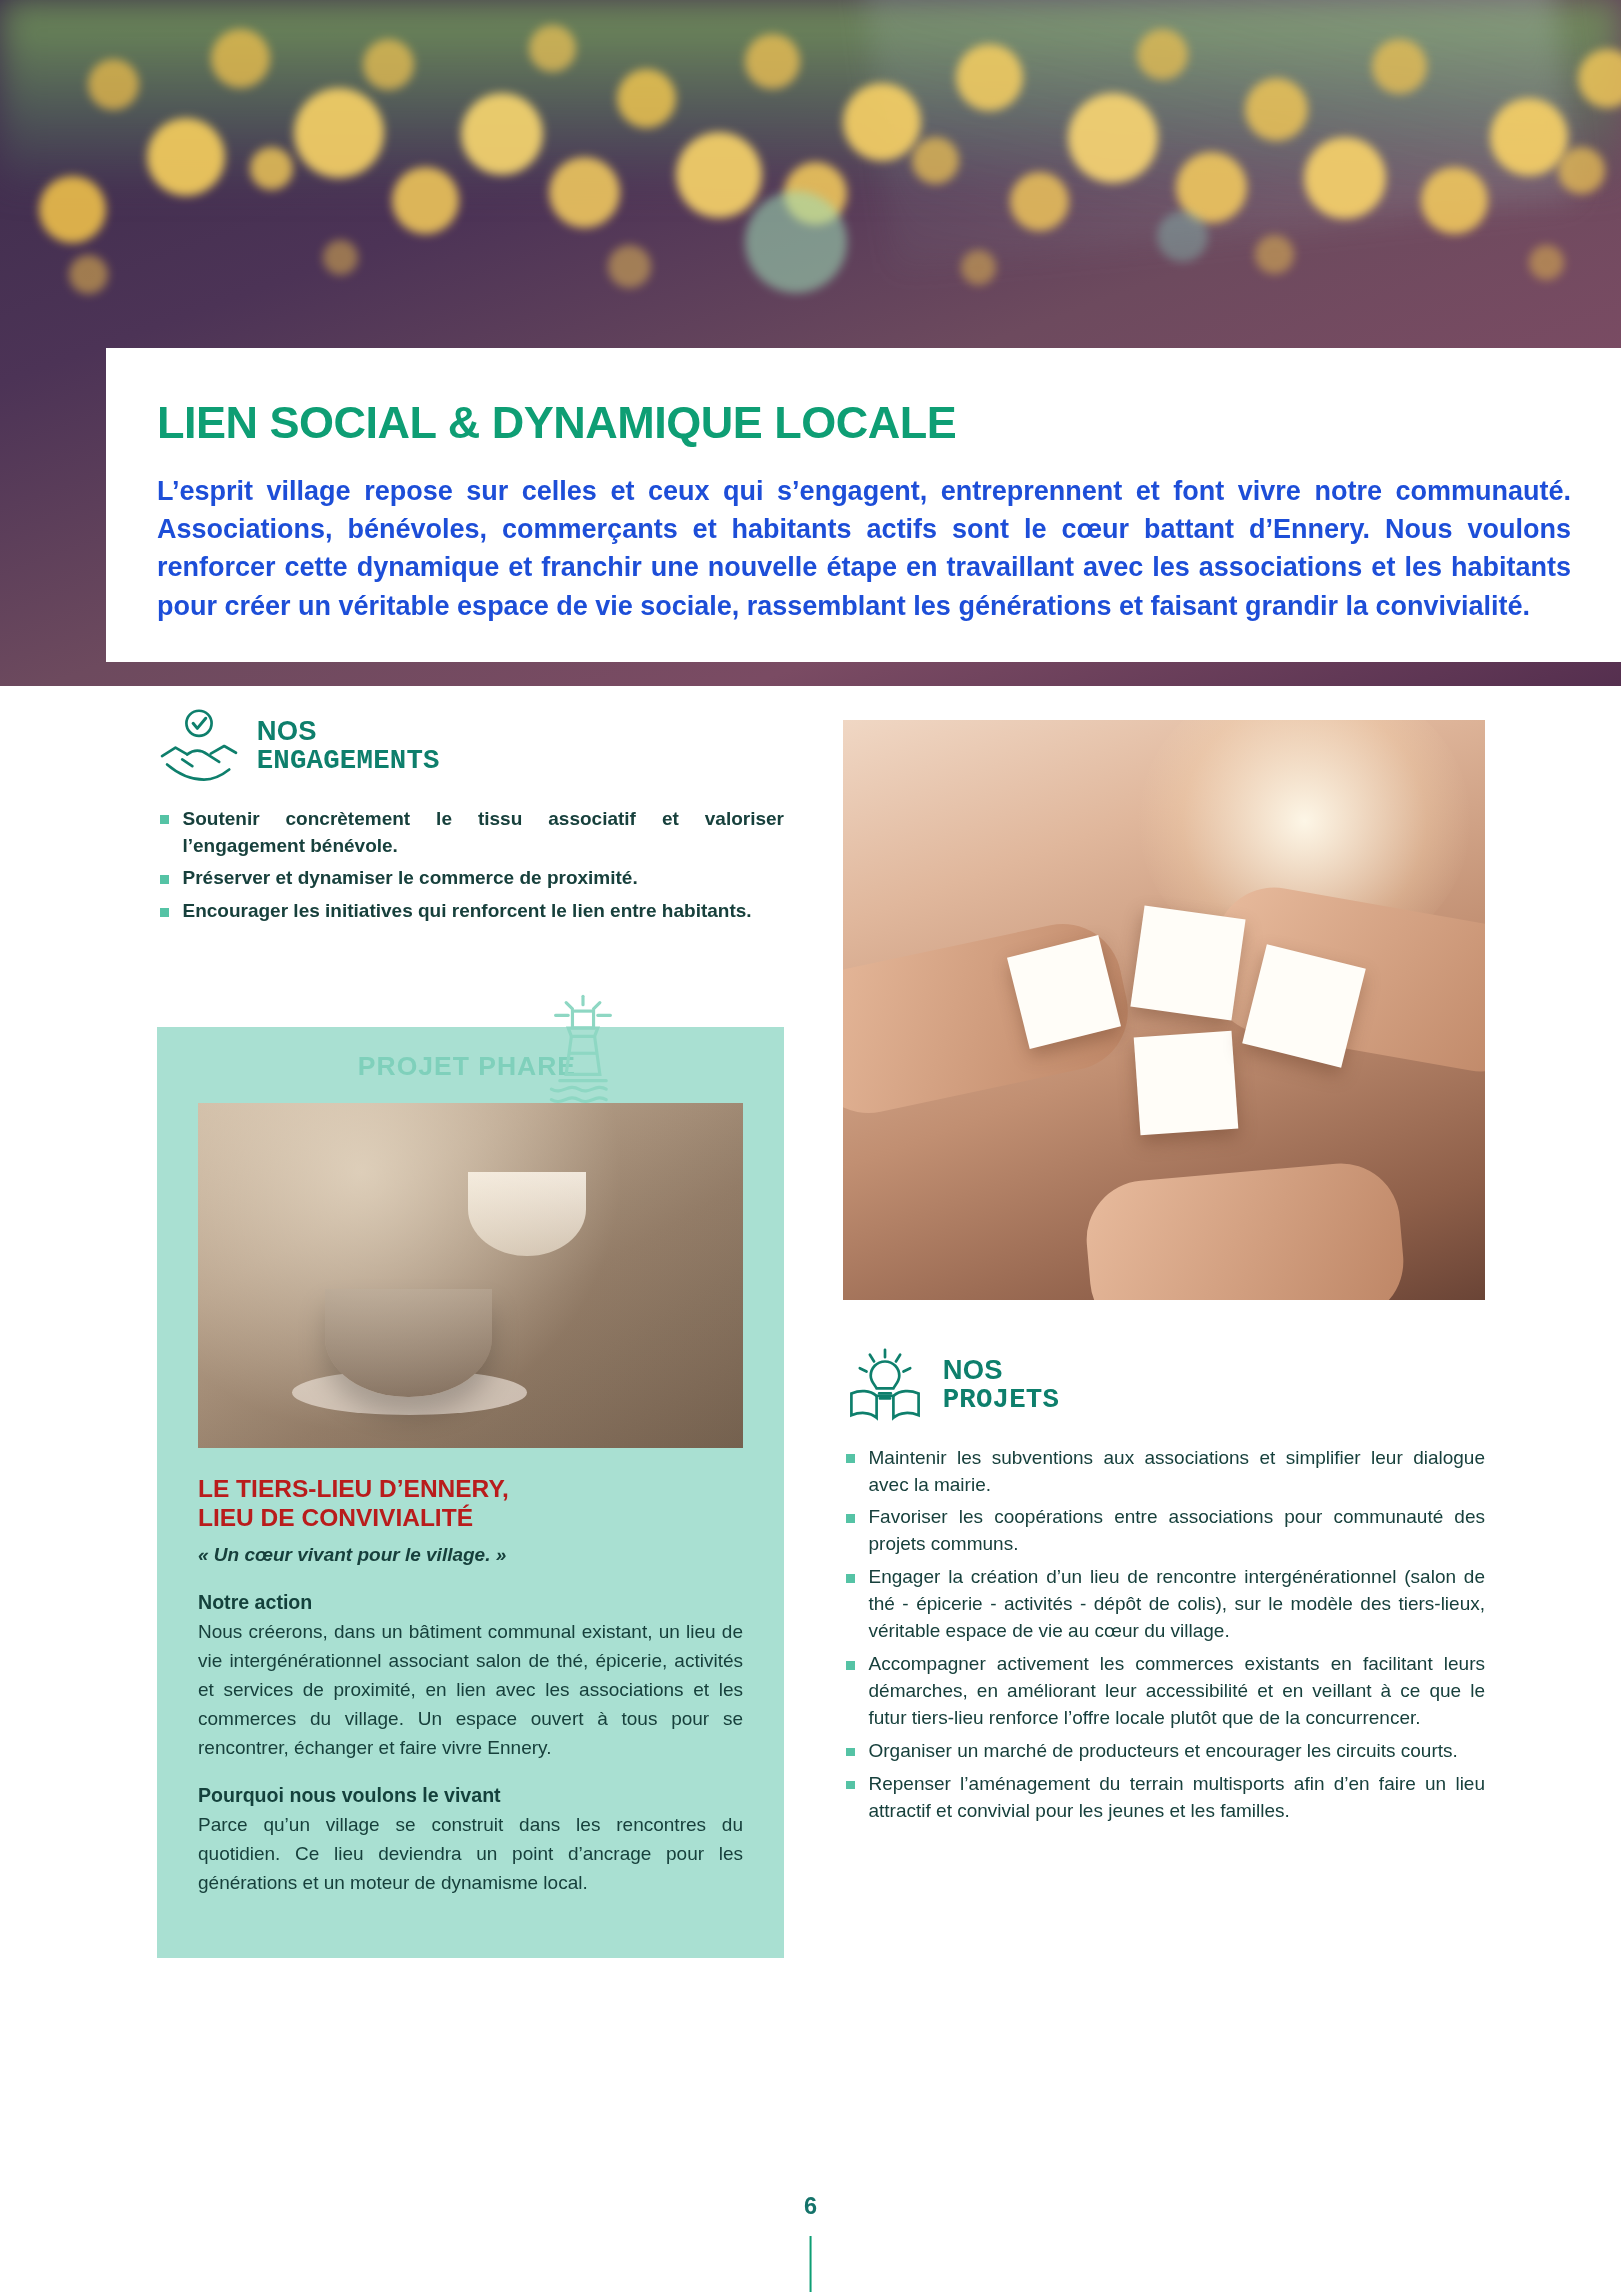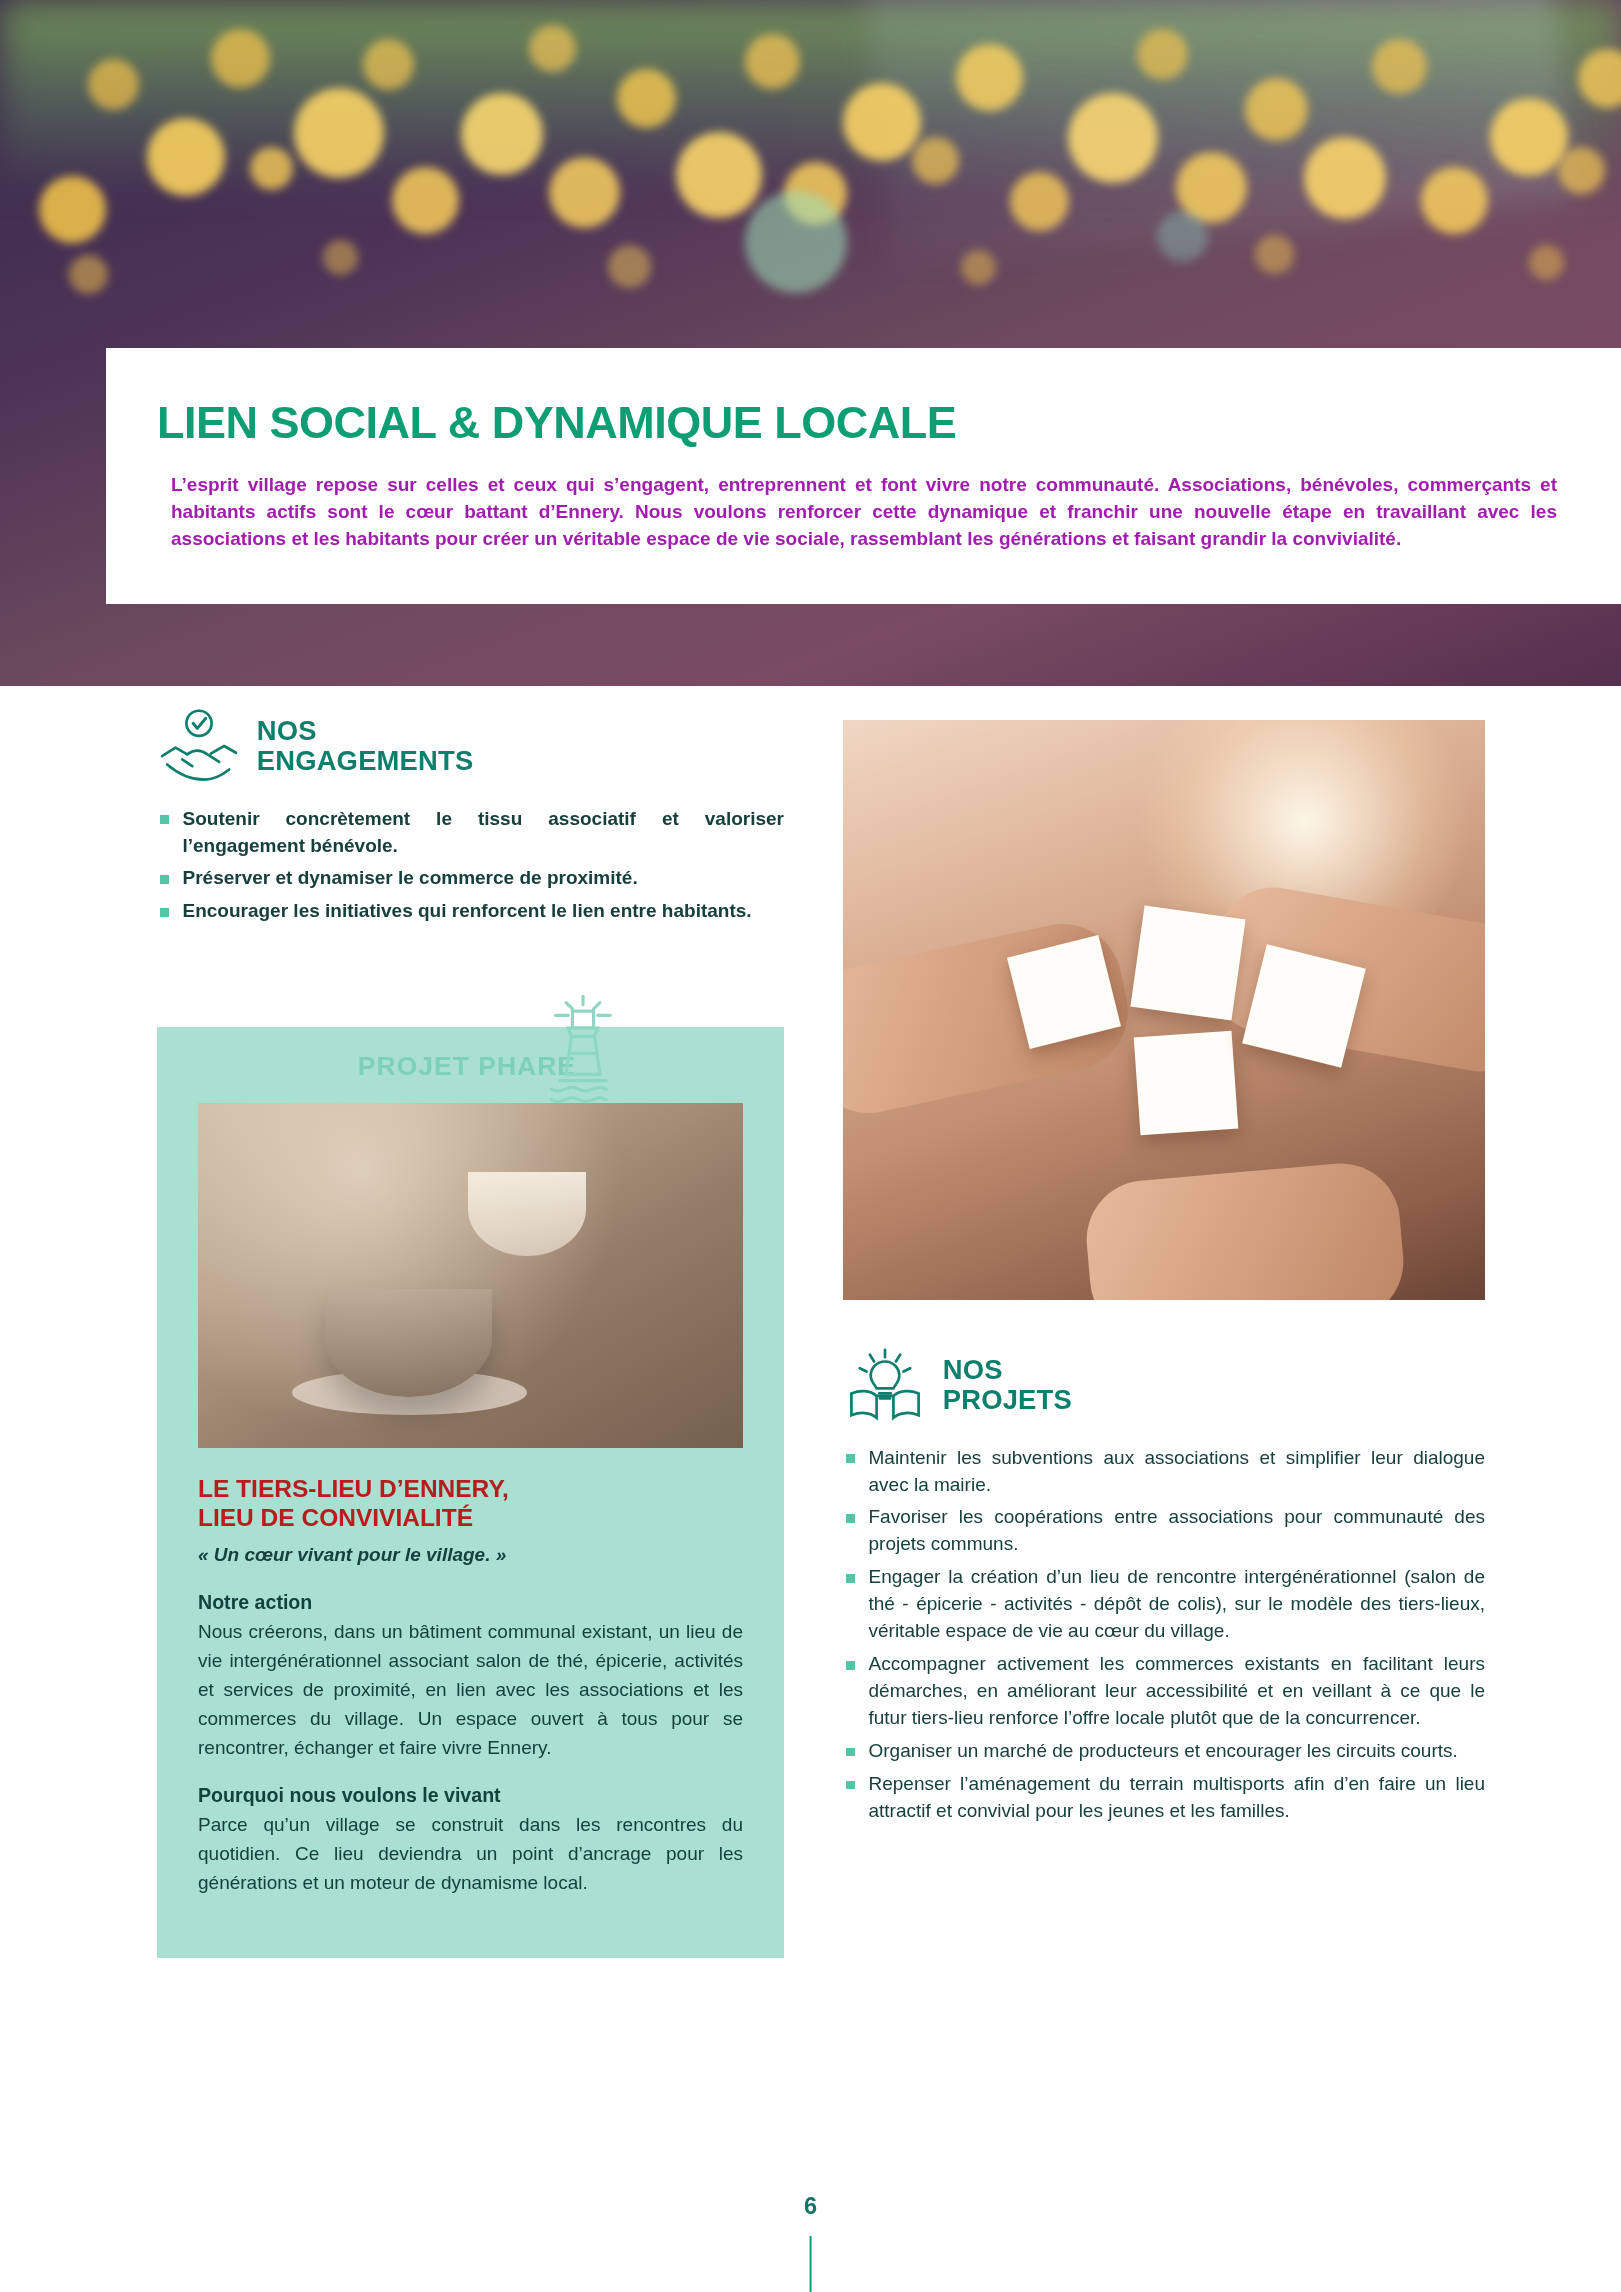--- a/index.html
+++ b/index.html
@@ -59,25 +59,25 @@
   }
   h1.title {
     margin: 0 0 25.5px 0;
     font-size: 45px;
     line-height: 1.05;
     font-weight: bold;
     letter-spacing: -0.5px;
     color: #0e9e74;
   }
   p.lead {
-    margin: 14px;
-    font-size: 19px;
+    margin: 0;
+    font-size: 27px;
     line-height: 1.42;
     font-weight: bold;
-    color: #a21caf;
+    color: #1d4ed8;
     text-align: justify;
   }
 
   
   .col-left {
     position: absolute;
     left: 157px; top: 704px;
     width: 627px;
   }
   .col-right {
@@ -99,21 +99,21 @@
     color: #0e7f6c;
   }
   .sec-head .label {
     font-size: 27.4px;
     font-weight: bold;
     line-height: 1.08;
     color: #0e7f6c;
     letter-spacing: 0.2px;
   }
   .sec-head .label .l1 { display: block; }
-  .sec-head .label .l2 { display: block; }
+  .sec-head .label .l2 { display: block; font-family: Liberation Mono, monospace; }
 
   ul.bullets {
     list-style: none;
     margin: 0;
     padding: 0;
   }
   ul.bullets li {
     position: relative;
     padding-left: 25.5px;
     margin-bottom: 5.9px;

